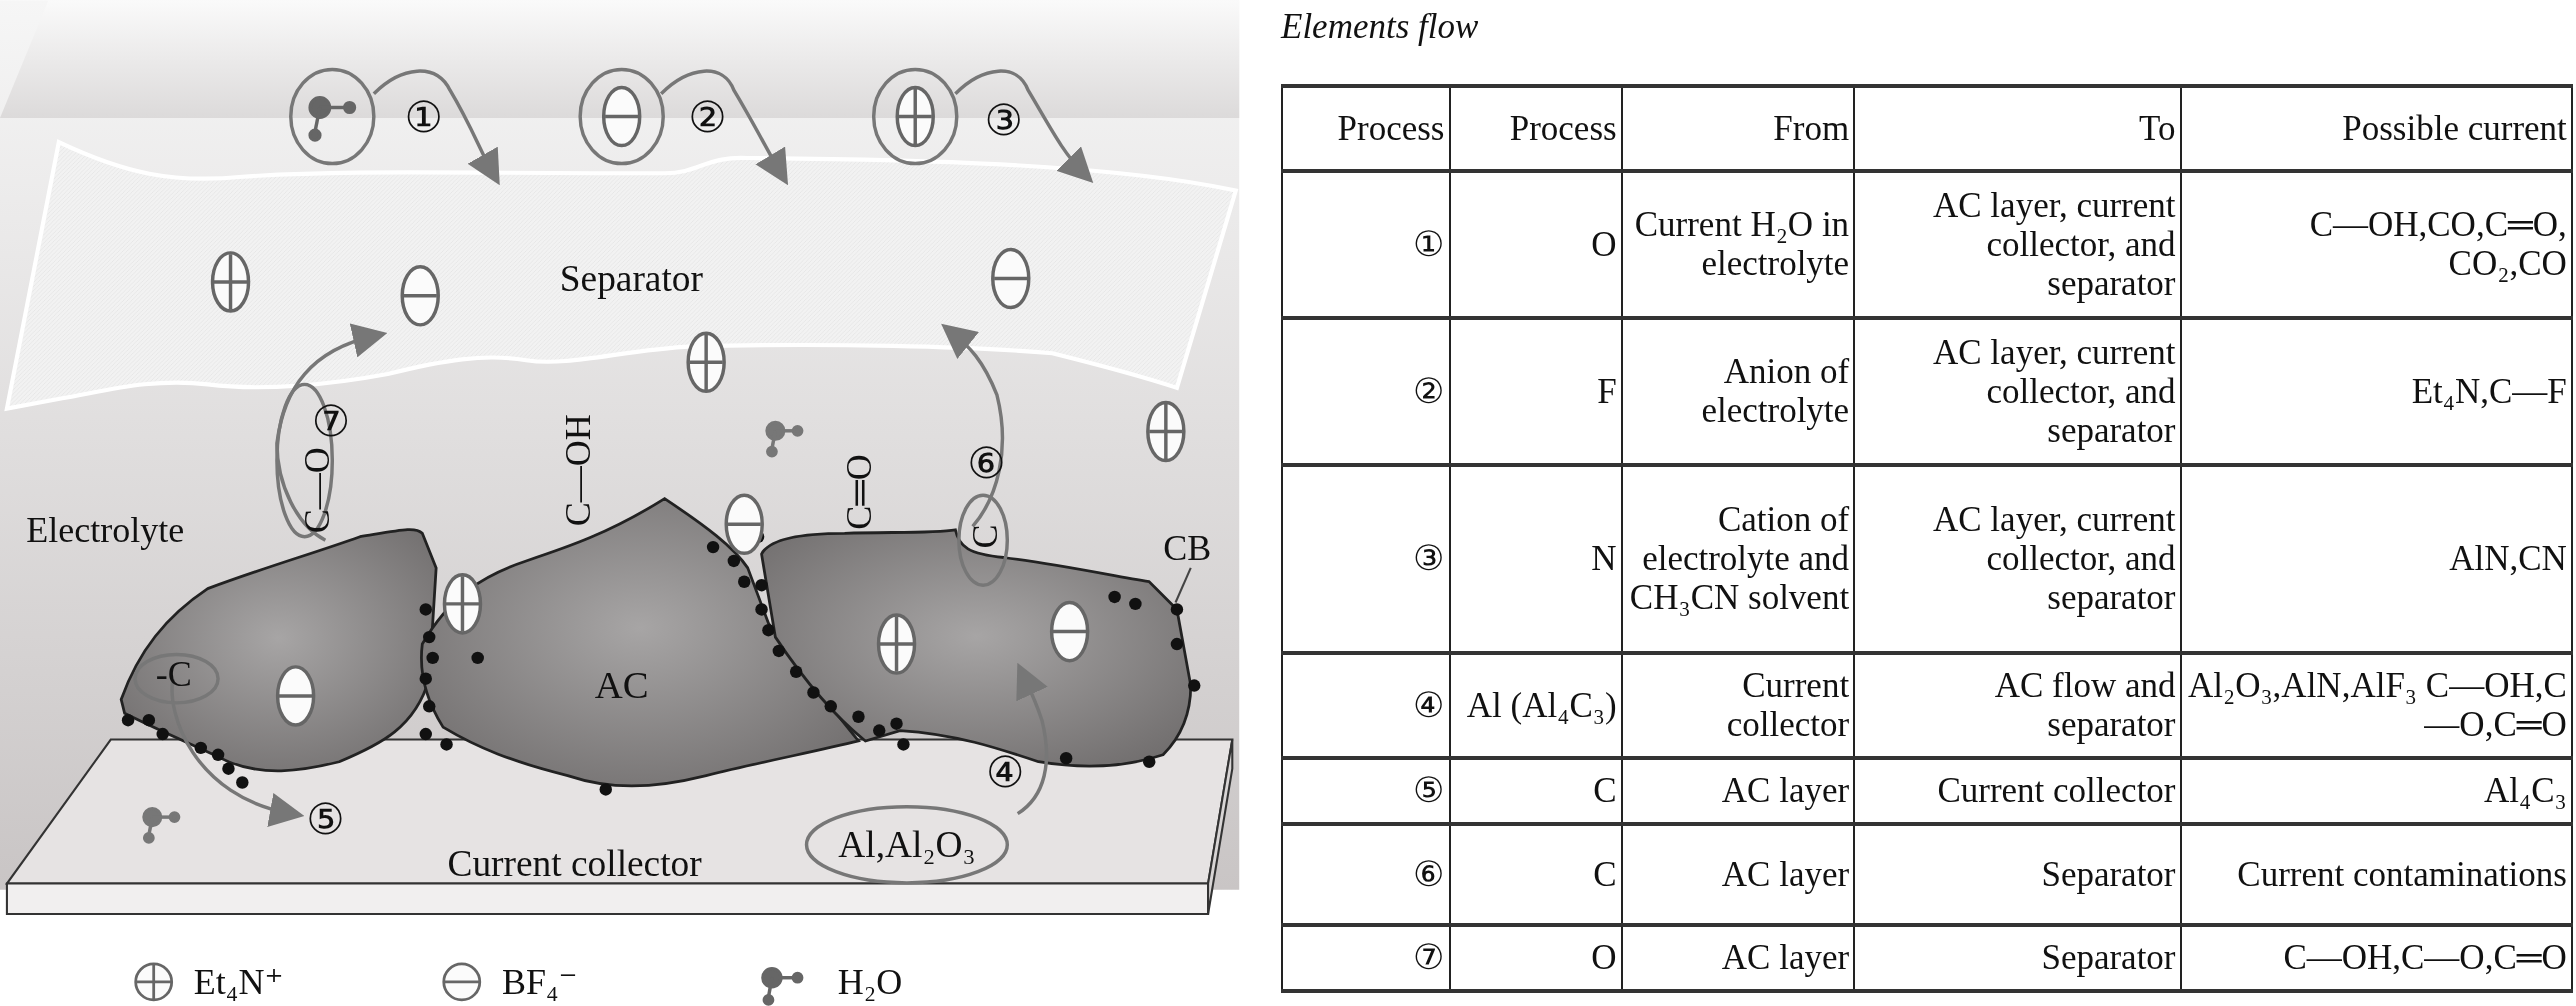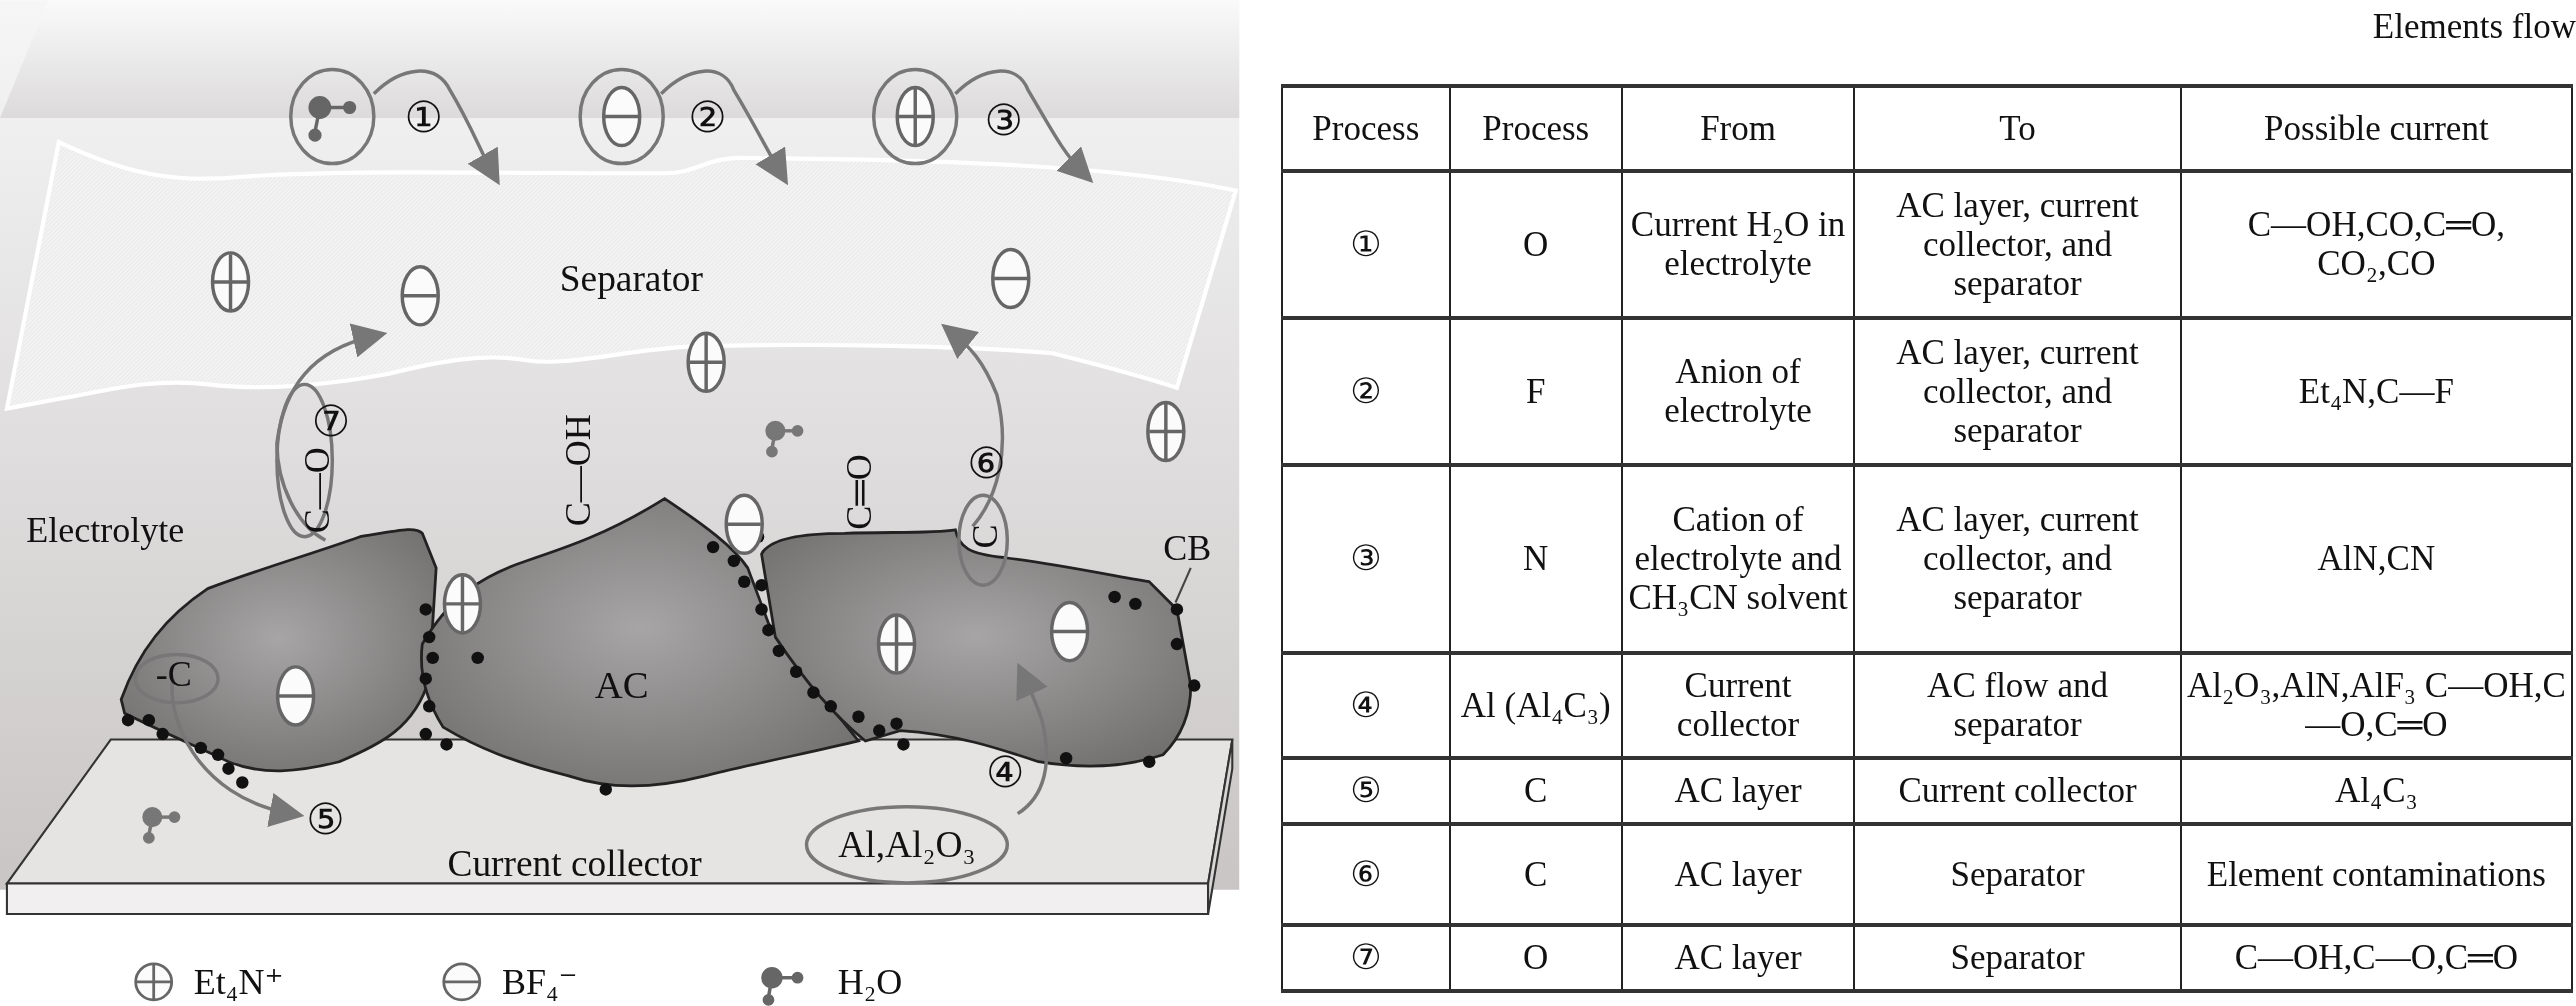--- a/index.html
+++ b/index.html
@@ -1,26 +1,26 @@
 <!DOCTYPE html>
 <html style="font-size:11px"><head>
 <meta charset="utf-8">
 <style>
   html, body { margin:0; padding:0; background:#ffffff; }
   body { width:2576px; height:1007px; position:relative; overflow:hidden;
          font-family:"Liberation Serif","DejaVu Serif",serif; color:#111; }
   #diagram { position:absolute; left:0; top:0; width:1260px; height:1007px; }
   #diagram text { font-family:"Liberation Serif","DejaVu Serif",serif; fill:#111; }
-  .tbl-title { position:absolute; left:1281px; width:1295px; top:7px; text-align:right;
-               font-size:35px; }
+  .tbl-title { position:absolute; left:1281px; width:1295px; top:7px; text-align:left;
+               font-size:35px;font-style:italic; }
   table.flow { position:absolute; left:1281px; top:84px; width:1292px; border-collapse:collapse;
                table-layout:fixed; }
   table.flow td, table.flow th { border-left:2.8px solid #222; border-right:2.8px solid #222;
                border-top:4.8px solid #333; border-bottom:4.8px solid #333;
-               text-align:center; vertical-align:middle; font-weight:normal;
+               text-align:right; vertical-align:middle; font-weight:normal;
                font-size:35px; line-height:39px; padding:2.8px 4.2px; background:#fff; }
   table.flow th { height:75px; }
   .circ { font-family:"DejaVu Sans",sans-serif; font-size:36px; }
 </style>
 </head>
 <body>
 
 <svg id="diagram" viewBox="0 0 1820 1454" xmlns="http://www.w3.org/2000/svg">
   <defs>
     <linearGradient id="bgGrad" x1="0" y1="0" x2="0" y2="1">
@@ -302,21 +302,21 @@
       <td>C</td>
       <td>AC layer</td>
       <td>Current collector</td>
       <td>Al₄C₃</td>
     </tr>
     <tr style="height:101px">
       <td class="circ">⑥</td>
       <td>C</td>
       <td>AC layer</td>
       <td>Separator</td>
-      <td>Element contaminations</td>
+      <td>Current contaminations</td>
     </tr>
     <tr style="height:66px">
       <td class="circ">⑦</td>
       <td>O</td>
       <td>AC layer</td>
       <td>Separator</td>
       <td>C—OH,C—O,C═O</td>
     </tr>
   </tbody>
 </table>

